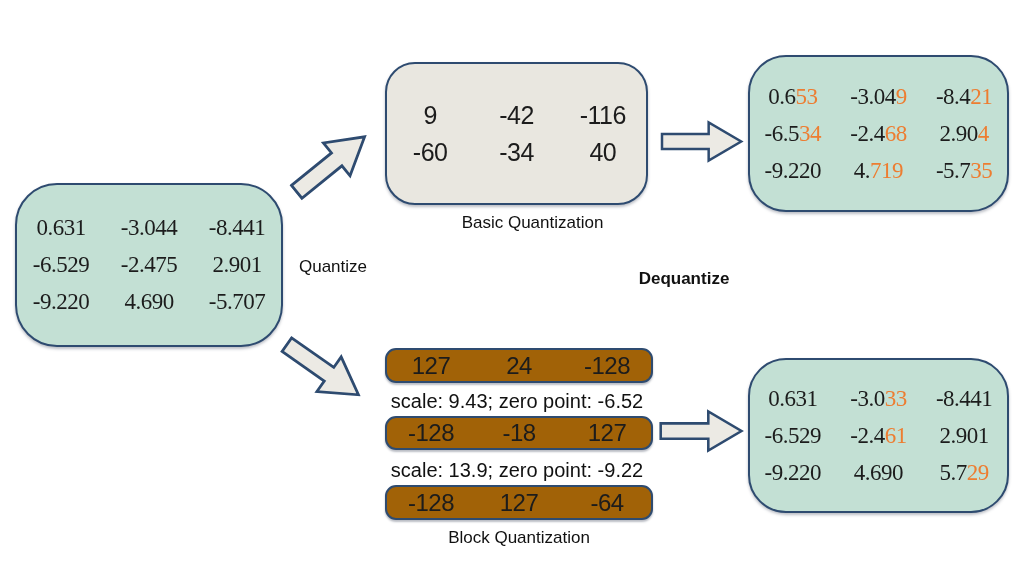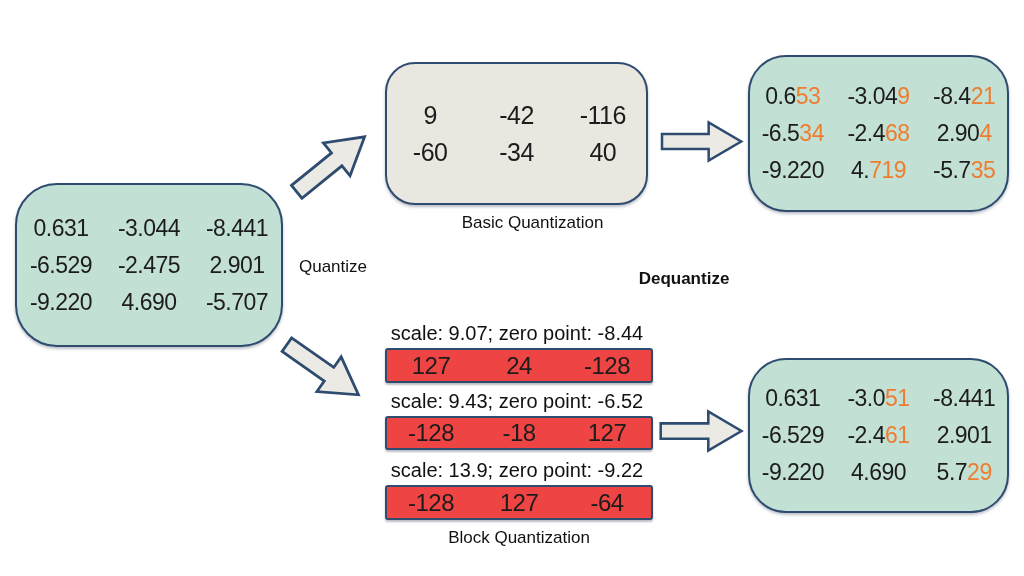--- a/index.html
+++ b/index.html
@@ -5,36 +5,36 @@
   html,body{margin:0;padding:0;background:#fff;}
   #stage{
     position:relative;width:1024px;height:576px;background:#ffffff;overflow:hidden;
     font-family:"Liberation Sans", sans-serif;color:#1c1c1c;
   }
   .abs{position:absolute;}
   
   .box-green{
     background:#c3e0d4;border:2.5px solid #2e4b70;border-radius:42px;
     box-shadow:0 2px 3px rgba(60,70,90,.35);
-    display:flex;flex-direction:column;justify-content:center;box-sizing:border-box;
+    display:flex;flex-direction:column;justify-content:center;box-sizing:border-box;font-family:Liberation Serif, serif;
   }
   
   .box-gray{
     background:#e9e7e0;border:2.5px solid #2e4b70;border-radius:30px;
     box-shadow:0 2px 3px rgba(60,70,90,.35);
     display:flex;flex-direction:column;justify-content:center;box-sizing:border-box;
   }
   .matrix{display:flex;flex-direction:column;justify-content:center;}
   .m-row{display:grid;grid-template-columns:1fr 1fr 1fr;justify-items:center;align-items:center;height:37px;}
   .num{font-size:23px;letter-spacing:-0.5px;white-space:nowrap;}
   .box-gray .num{font-size:25px;}
   .orange{color:#ED7D31;}
   
   .box-thin{
-    background:#ef4444;border:2px solid #2e4b70;border-radius:3px;
+    background:#a16207;border:2px solid #2e4b70;border-radius:11px;
     box-shadow:0 2px 2px rgba(60,70,90,.35);
     display:grid;grid-template-columns:1fr 1fr 1fr;justify-items:center;align-items:center;
     box-sizing:border-box;
   }
   .box-thin .num{font-size:24px;}
   .scale-label{font-size:20px;text-align:center;white-space:nowrap;color:#111;}
   .caption{font-size:17px;text-align:center;color:#111;}
   .flow-label{font-size:17px;text-align:center;color:#111;}
   .arrow-icon{display:block;}
 </style>
@@ -109,21 +109,20 @@
         <span class="num"><span>2.90</span><span class="orange">4</span></span>
       </div>
       <div class="m-row">
         <span class="num"><span>-9.220</span><span class="orange"></span></span>
         <span class="num"><span>4.</span><span class="orange">719</span></span>
         <span class="num"><span>-5.7</span><span class="orange">35</span></span>
       </div>
     </div>
   </div>
 
-  <div class="abs scale-label" style="left:371px;top:322px;width:292px;">scale: 9.07; zero point: -8.44</div>
   <div class="abs box-thin" style="left:385px;top:348px;width:268px;height:35px;">
     <span class="num">127</span>
     <span class="num">24</span>
     <span class="num">-128</span>
   </div>
 
   <div class="abs scale-label" style="left:371px;top:390px;width:292px;">scale: 9.43; zero point: -6.52</div>
   <div class="abs box-thin" style="left:385px;top:416px;width:268px;height:34px;">
     <span class="num">-128</span>
     <span class="num">-18</span>
@@ -140,21 +139,21 @@
   <div class="abs caption" style="left:385px;top:528px;width:268px;">Block Quantization</div>
 
   <svg class="abs arrow-icon" style="left:659px;top:408px;" width="85" height="46" viewBox="0 0 100 54">
     <path d="M2 18 L58 18 L58 4 L97 27 L58 50 L58 36 L2 36 Z" fill="#eceae4" stroke="#2e4b70" stroke-width="3" stroke-linejoin="miter"></path>
   </svg>
 
   <div class="abs box-green" style="left:748px;top:358px;width:261px;height:155px;border-radius:38px;">
     <div class="matrix">
       <div class="m-row">
         <span class="num"><span>0.631</span><span class="orange"></span></span>
-        <span class="num"><span>-3.0</span><span class="orange">51</span></span>
+        <span class="num"><span>-3.0</span><span class="orange">33</span></span>
         <span class="num"><span>-8.441</span><span class="orange"></span></span>
       </div>
       <div class="m-row">
         <span class="num"><span>-6.529</span><span class="orange"></span></span>
         <span class="num"><span>-2.4</span><span class="orange">61</span></span>
         <span class="num"><span>2.901</span><span class="orange"></span></span>
       </div>
       <div class="m-row">
         <span class="num"><span>-9.220</span><span class="orange"></span></span>
         <span class="num"><span>4.690</span><span class="orange"></span></span>

